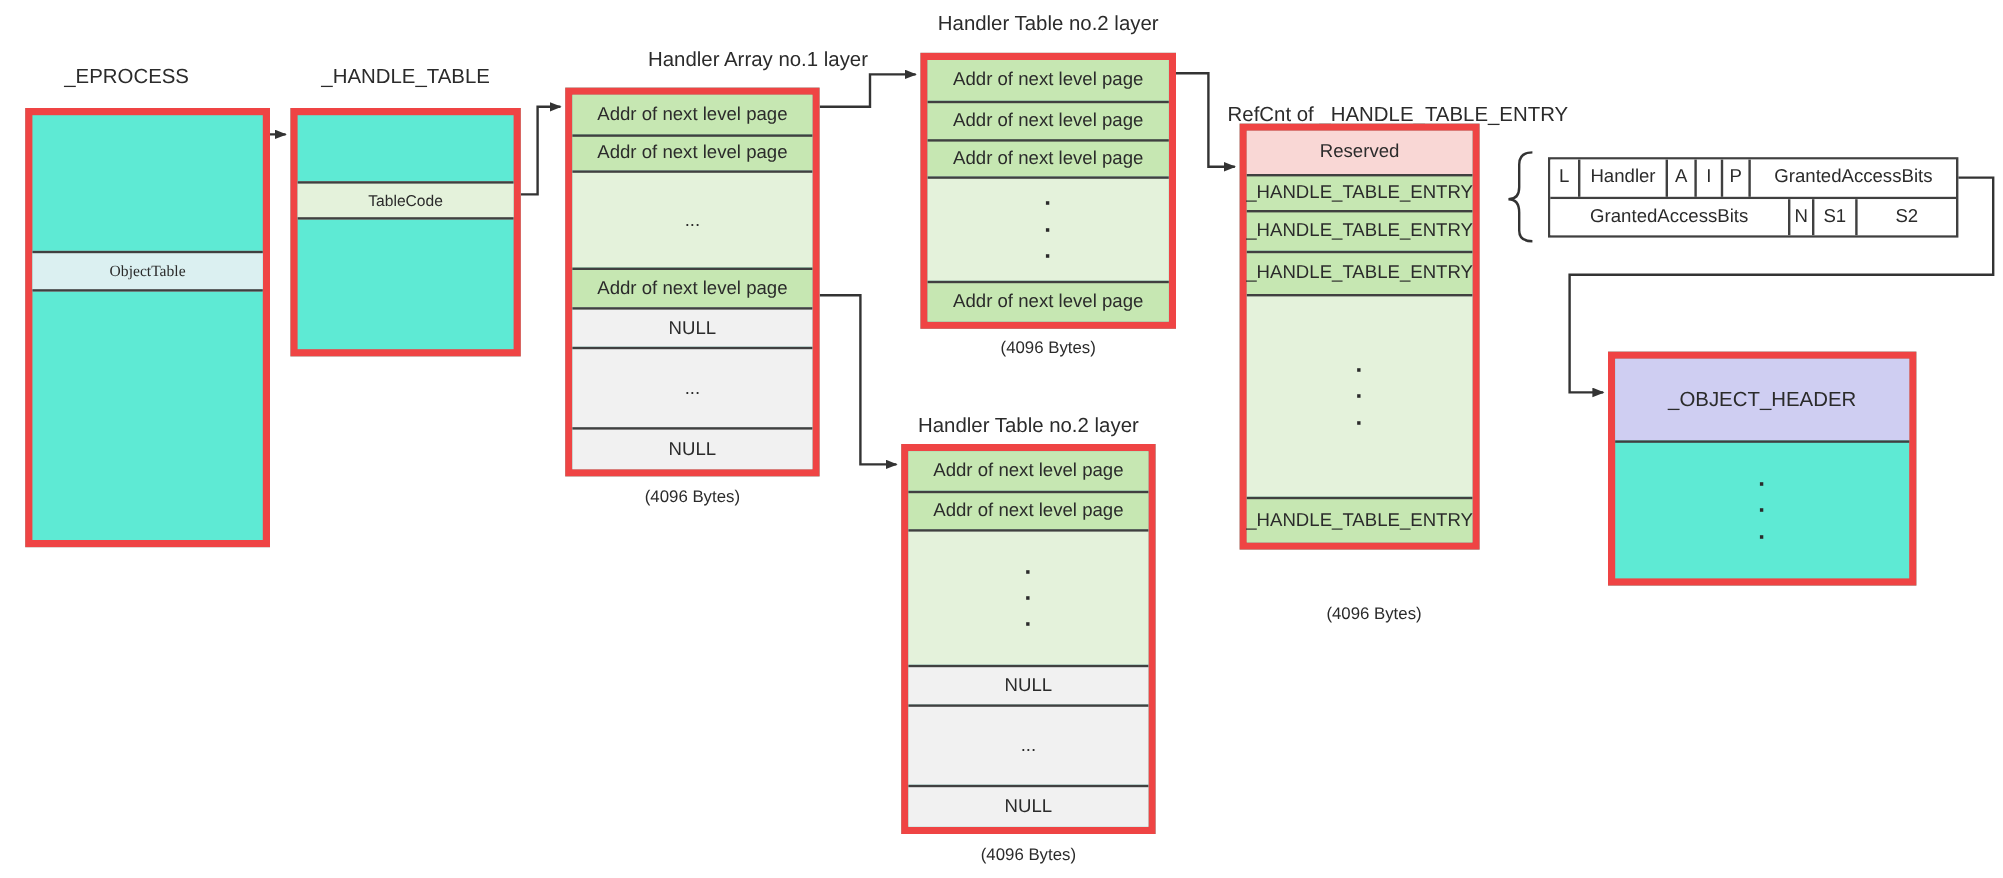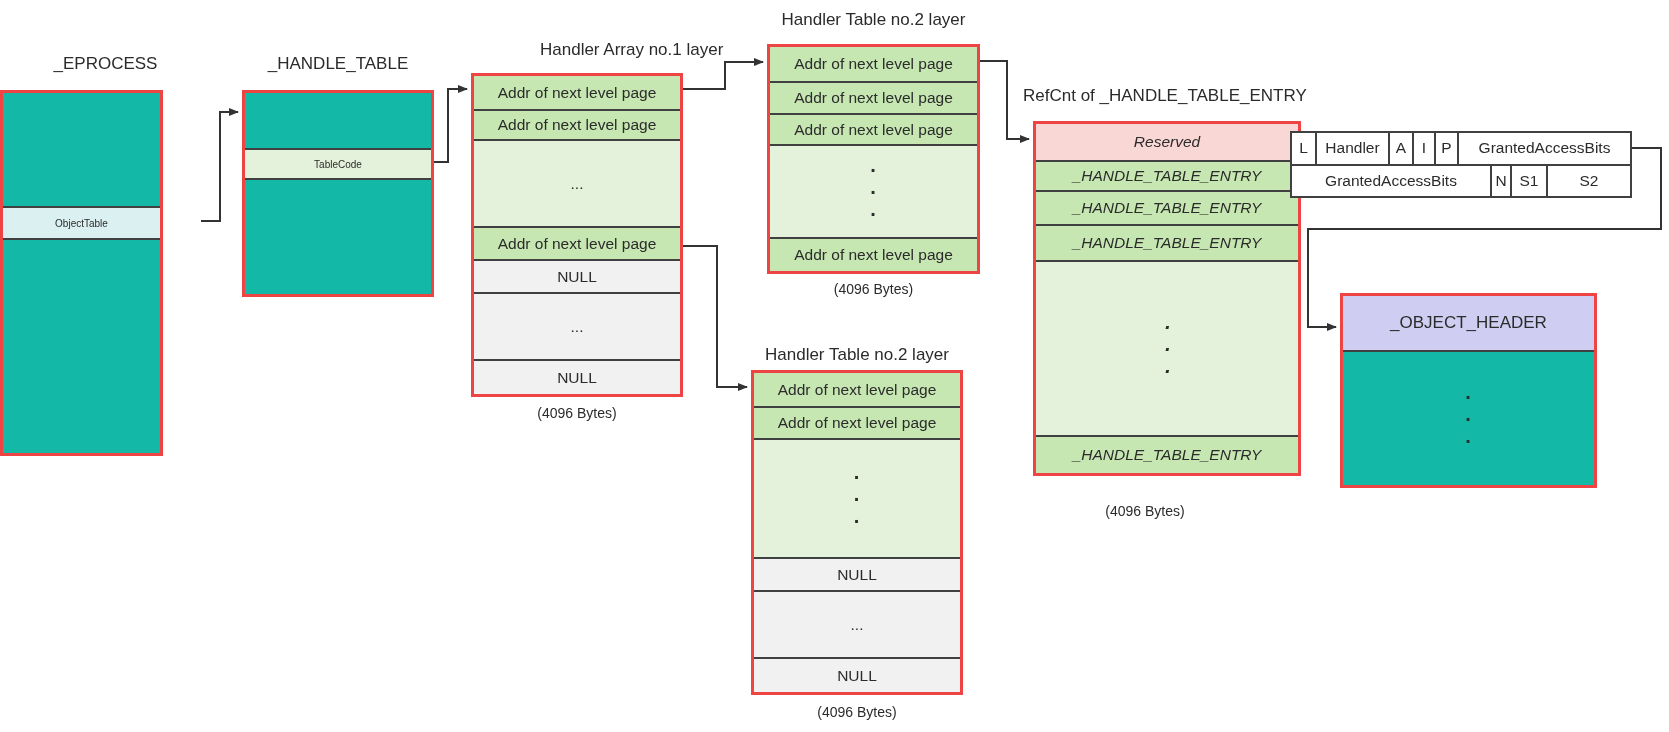--- a/index.html
+++ b/index.html
@@ -1,31 +1,31 @@
 <!DOCTYPE html>
 <html><head>
 <meta charset="utf-8">
 <style>
   html,body{margin:0;padding:0;background:#ffffff;}
   #canvas{position:relative;width:1669px;height:732px;background:#ffffff;overflow:hidden;
           font-family:"Liberation Sans",sans-serif;color:#2b2b2b;}
-  .box{position:absolute;border:3px solid #ef4444;background:#14b8a6;box-sizing:border-box;}
+  .box{position:absolute;border:6px solid #ef4444;background:#5eead4;box-sizing:border-box;}
   .col{display:flex;flex-direction:column;}
   .row{display:flex;align-items:center;justify-content:center;font-size:15.5px;
        box-sizing:border-box;border-top:2px solid #404040;}
   .row:first-child{border-top:none;}
   .g{background:#c6e7b2;}
   .lg{background:#e4f2db;}
   .gy{background:#f1f1f1;}
   .pk{background:#f9d7d5;}
   .cy{background:#dbf0f1;}
   .lv{background:#cfcef2;}
   .dots{white-space:pre-line;text-align:center;font-size:20px;line-height:22px;font-weight:bold;}
   .band{position:absolute;left:0;right:0;border-top:2px solid #404040;border-bottom:2px solid #404040;
-        display:flex;align-items:center;justify-content:center;font-size:10px;box-sizing:border-box;}
+        display:flex;align-items:center;justify-content:center;font-size:13px;box-sizing:border-box;}
   .title{position:absolute;font-size:17px;white-space:nowrap;}
   .title.ctr{text-align:center;}
   .caption{position:absolute;font-size:14px;text-align:center;white-space:nowrap;}
   .bits{position:absolute;border:2px solid #404040;background:#ffffff;box-sizing:border-box;
         display:flex;flex-direction:column;}
   .bitsrow{display:flex;flex:1;}
   .bitsrow + .bitsrow{border-top:2px solid #404040;}
   .bcell{display:flex;align-items:center;justify-content:center;font-size:15.5px;
          box-sizing:border-box;flex:none;background:#ffffff;}
   .bcell + .bcell{border-left:2px solid #404040;}
@@ -46,21 +46,21 @@
     <polyline points="201,221 220,221 220,112 238,112" fill="none" stroke="#333333" stroke-width="2" marker-end="url(#arr)"></polyline>
     <polyline points="434,162 448,162 448,89 467,89" fill="none" stroke="#333333" stroke-width="2" marker-end="url(#arr)"></polyline>
     <polyline points="683,89 725,89 725,62 763,62" fill="none" stroke="#333333" stroke-width="2" marker-end="url(#arr)"></polyline>
     <polyline points="683,246 717,246 717,387 747,387" fill="none" stroke="#333333" stroke-width="2" marker-end="url(#arr)"></polyline>
     <polyline points="980,61 1007,61 1007,139 1029,139" fill="none" stroke="#333333" stroke-width="2" marker-end="url(#arr)"></polyline>
     <polyline points="1630,148 1661,148 1661,229 1308,229 1308,327 1336,327" fill="none" stroke="#333333" stroke-width="2" marker-end="url(#arr)"></polyline>
     <path d="M 1277,127 Q 1266,127 1266,137 L 1266,156 Q 1266,166 1257,166 Q 1266,166 1266,177 L 1266,192 Q 1266,201 1277,201" fill="none" stroke="#333333" stroke-width="2"></path>
   </svg>
 
   <div class="title ctr" style="left:10px;top:54px;width:191px;">_EPROCESS</div>
-  <div class="box" style="left:0;top:90px;width:163px;height:366px;">
+  <div class="box" style="left:21px;top:90px;width:204px;height:366px;font-family:Liberation Serif, serif;">
     <div class="band cy" style="top:113px;height:34px;">ObjectTable</div>
   </div>
 
   <div class="title ctr" style="left:242px;top:54px;width:192px;">_HANDLE_TABLE</div>
   <div class="box" style="left:242px;top:90px;width:192px;height:207px;">
     <div class="band lg" style="top:55px;height:32px;">TableCode</div>
   </div>
 
   <div class="title" style="left:540px;top:40px;">Handler Array no.1 layer</div>
   <div class="box col" style="left:471px;top:73px;width:212px;height:324px;">
@@ -93,21 +93,21 @@
     <div class="row lg dots" style="flex:1;">·
 ·
 ·</div>
     <div class="row gy" style="height:33px;">NULL</div>
     <div class="row gy" style="height:67px;">...</div>
     <div class="row gy" style="height:35px;">NULL</div>
   </div>
   <div class="caption" style="left:751px;top:704px;width:212px;">(4096 Bytes)</div>
 
   <div class="title" style="left:1023px;top:86px;">RefCnt of _HANDLE_TABLE_ENTRY</div>
-  <div class="box col" style="left:1033px;top:121px;width:268px;height:355px;font-style:italic;">
+  <div class="box col" style="left:1033px;top:103px;width:200px;height:355px;">
     <div class="row pk" style="height:36px;">Reserved</div>
     <div class="row g" style="height:30px;">_HANDLE_TABLE_ENTRY</div>
     <div class="row g" style="height:34px;">_HANDLE_TABLE_ENTRY</div>
     <div class="row g" style="height:36px;">_HANDLE_TABLE_ENTRY</div>
     <div class="row lg dots" style="flex:1;">·
 ·
 ·</div>
     <div class="row g" style="height:38px;">_HANDLE_TABLE_ENTRY</div>
   </div>
   <div class="caption" style="left:1033px;top:503px;width:224px;">(4096 Bytes)</div>
@@ -123,19 +123,19 @@
     </div>
     <div class="bitsrow">
       <div class="bcell" style="width:198px;">GrantedAccessBits</div>
       <div class="bcell" style="width:20px;">N</div>
       <div class="bcell" style="width:36px;">S1</div>
       <div class="bcell fill">S2</div>
     </div>
   </div>
 
   <div class="box col" style="left:1340px;top:293px;width:257px;height:195px;">
-    <div class="row lv" style="height:54px;font-size:17px;">_OBJECT_HEADER</div>
+    <div class="row lv" style="height:68px;font-size:17px;">_OBJECT_HEADER</div>
     <div class="row dots" style="flex:1;border-top:2px solid #404040;">·
 ·
 ·</div>
   </div>
 
 </div>
 
 </body></html>

